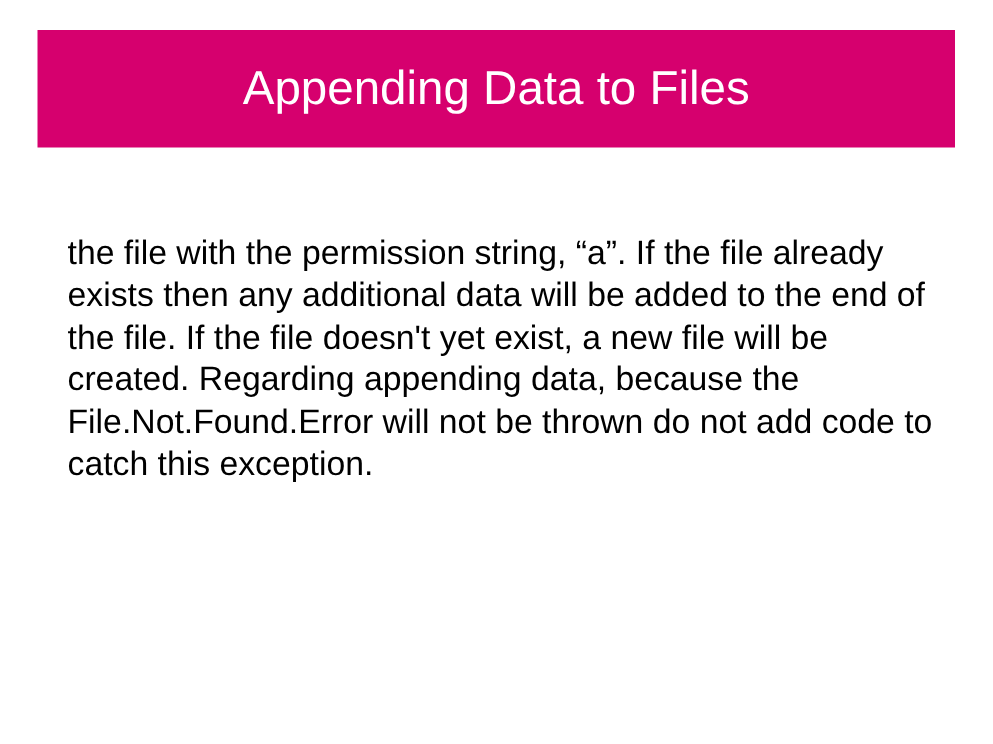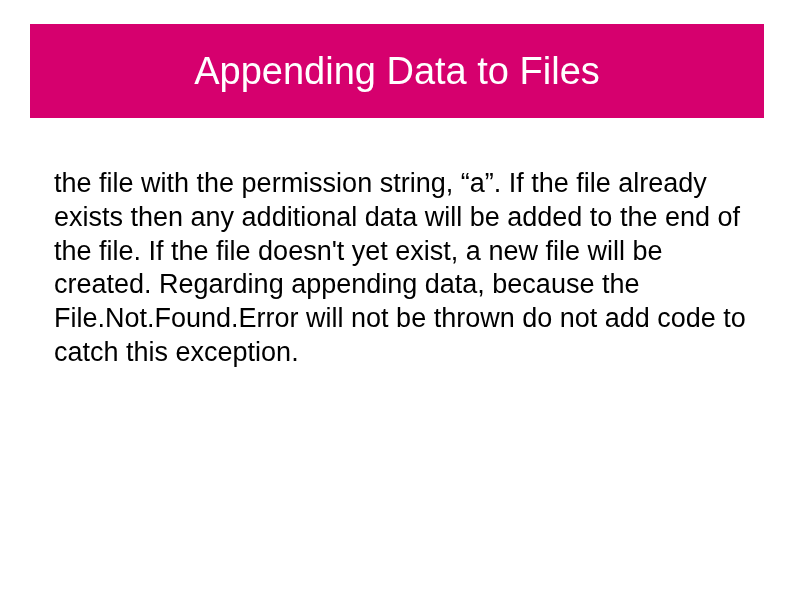--- a/index.html
+++ b/index.html
@@ -33,21 +33,21 @@
     left: 34px;
     right: 34px;
   }
   .body-text {
     color: #000000;
     font-size: 27px;
     line-height: 1.25;
     font-weight: 400;
   }
   .body-block { display: block; }
-  .body-indent { display: block; padding-left: 20px; }
+  .body-indent { display: block; padding-left: 20px; margin-top: 19px; }
 </style>
 </head>
 <body>
 
 <div class="slide">
   <div class="title-bar">
     <div class="title-text">Appending Data to Files</div>
   </div>
   <div class="body-area">
     <div class="body-text">

